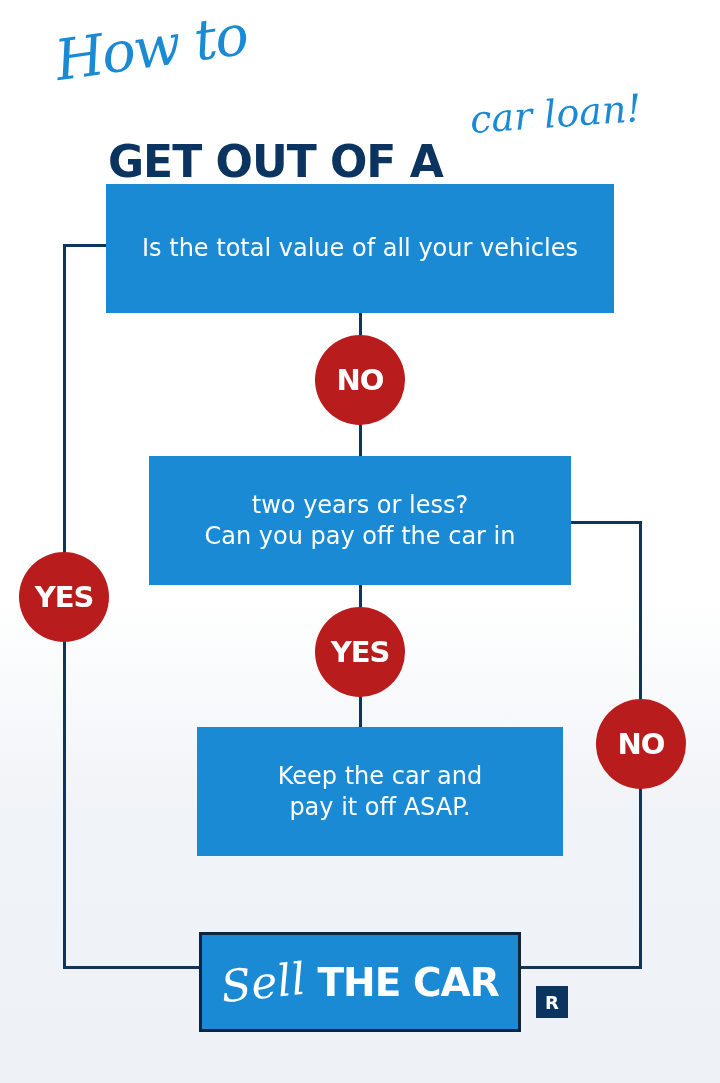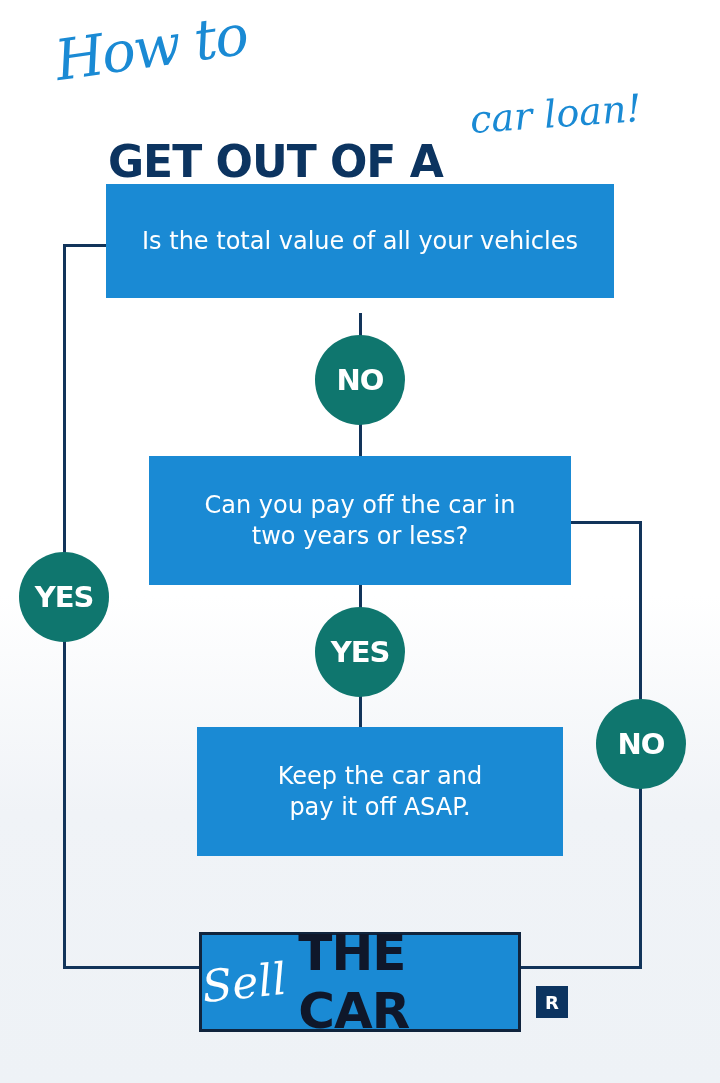--- a/index.html
+++ b/index.html
@@ -18,32 +18,32 @@
   .title-script2 { left: 470px; top: 92px; font-size: 38px; transform: rotate(-4deg); }
   .box {
     position: absolute; background: #1a8ad4; color: #fff; display: flex;
     align-items: center; justify-content: center; text-align: center;
     font-family: "DejaVu Sans", sans-serif; font-size: 24px; line-height: 31px;
     box-sizing: border-box;
   }
   .box .bold { font-weight: 400; }
   .circle {
     position: absolute; width: 90px; height: 90px; border-radius: 50%;
-    background: #0f766e; color: #fff; display: flex; align-items: center;
+    background: #b91c1c; color: #fff; display: flex; align-items: center;
     justify-content: center; font-family: "DejaVu Sans", sans-serif;
     font-weight: 900; font-size: 29px; letter-spacing: -1px;
   }
   .line { position: absolute; background: #12345a; }
   .sell-box {
     position: absolute; left: 199px; top: 932px; width: 322px; height: 100px;
     background: #1a8ad4; border: 3px solid #10243d; box-sizing: border-box;
     display: flex; align-items: center; justify-content: center; gap: 12px;
   }
   .sell-script { font-family: "DejaVu Serif", serif; font-style: italic; color: #fff; font-size: 44px; transform: rotate(-6deg); }
-  .sell-bold { font-family: "DejaVu Sans", sans-serif; font-weight: 900; color: #0f172a; font-size: 50px; letter-spacing: -1px; }
+  .sell-bold { font-family: "DejaVu Sans", sans-serif; font-weight: 900; color: #ffffff; font-size: 39px; letter-spacing: -1px; }
   .logo {
     position: absolute; left: 536px; top: 986px; width: 32px; height: 32px;
     background: #0c3460; color: #fff; display: flex; align-items: center; justify-content: center;
     font-family: "DejaVu Sans", sans-serif; font-weight: 900; font-size: 18px;
   }
 </style>
 </head>
 <body>
 
 <div class="abs script title-howto">How to</div>
@@ -52,32 +52,32 @@
 
 <div class="line" style="left:63px; top:244px; width:44px; height:3px;"></div>
 <div class="line" style="left:63px; top:244px; width:3px; height:725px;"></div>
 <div class="line" style="left:63px; top:966px; width:137px; height:3px;"></div>
 <div class="line" style="left:359px; top:313px; width:3px; height:143px;"></div>
 <div class="line" style="left:359px; top:585px; width:3px; height:142px;"></div>
 <div class="line" style="left:571px; top:521px; width:71px; height:3px;"></div>
 <div class="line" style="left:639px; top:521px; width:3px; height:448px;"></div>
 <div class="line" style="left:520px; top:966px; width:122px; height:3px;"></div>
 
-<div class="box" style="left:106px; top:184px; width:508px; height:114px;">
+<div class="box" style="left:106px; top:184px; width:508px; height:129px;">
   <div>
     <div>Is the total value of all your vehicles</div>
   </div>
 </div>
 
 <div class="circle" style="left:315px; top:335px;">NO</div>
 
 <div class="box" style="left:149px; top:456px; width:422px; height:129px;">
   <div>
+    <div>two years or less?</div>
     <div>Can you pay off the car in</div>
-    <div>two years or less?</div>
   </div>
 </div>
 
 <div class="circle" style="left:19px; top:552px;">YES</div>
 
 <div class="circle" style="left:315px; top:607px;">YES</div>
 
 <div class="circle" style="left:596px; top:699px;">NO</div>
 
 <div class="box" style="left:177px; top:727px; width:366px; height:129px;margin-left:20px;">

